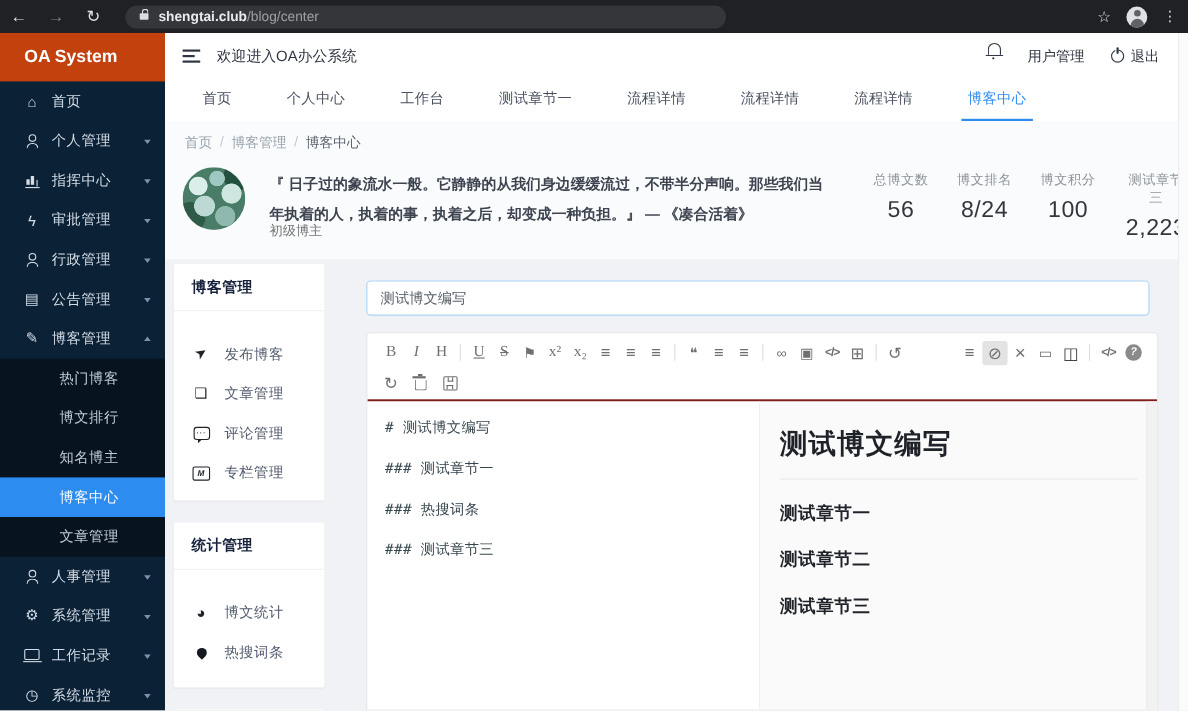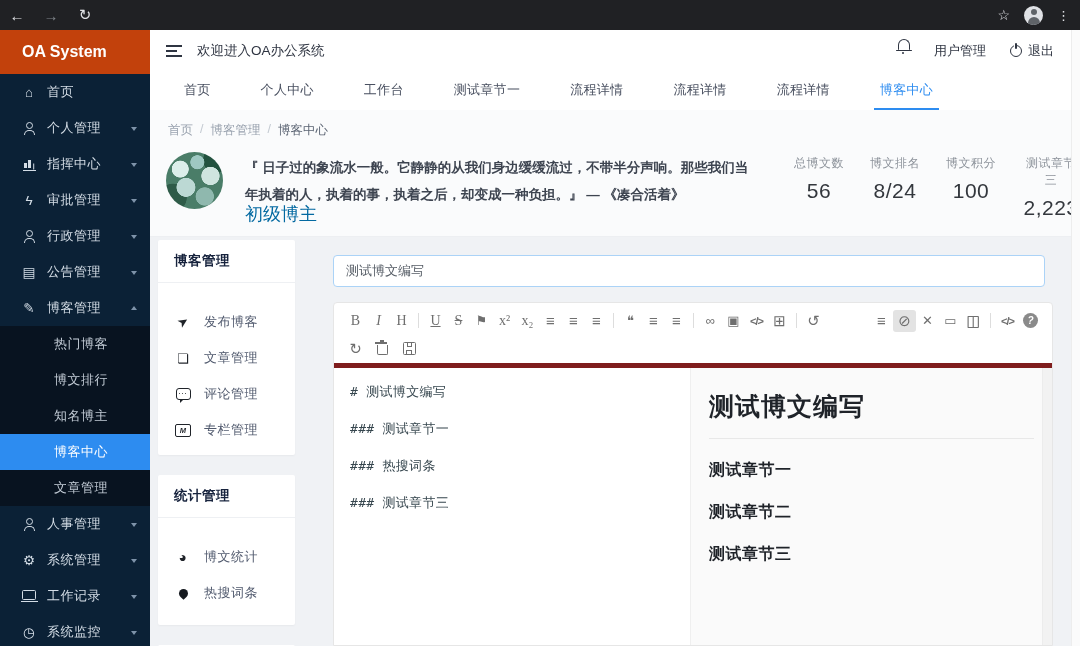--- a/index.html
+++ b/index.html
@@ -74,21 +74,21 @@
   .avatar{position:absolute;top:122px;left:16px;width:57px;height:57px;border-radius:50%;
     background-color:#4a7d68;background-image:
      radial-gradient(circle at 25% 30%, #dceeea 0 14%, transparent 15%),
      radial-gradient(circle at 55% 18%, #9ec8c2 0 12%, transparent 13%),
      radial-gradient(circle at 78% 42%, #cfe5df 0 16%, transparent 17%),
      radial-gradient(circle at 35% 62%, #bcd9d4 0 18%, transparent 19%),
      radial-gradient(circle at 68% 78%, #8fb8ae 0 15%, transparent 16%),
      radial-gradient(circle at 12% 80%, #2e5b48 0 20%, transparent 21%),
      radial-gradient(circle at 88% 14%, #22523f 0 18%, transparent 19%);}
   .quote{position:absolute;top:124px;left:95px;width:505px;font-size:13.5px;font-weight:600;color:#3d4450;line-height:27px;}
-  .level{position:absolute;top:172px;left:95px;font-size:18px;color:#0369a1;}
+  .level{position:absolute;top:172px;left:95px;font-size:12px;color:#737373;}
   .stats{position:absolute;top:125px;left:644px;display:flex;gap:26px;}
   .stat{min-width:50px;text-align:center;}
   .stat .sl{font-size:12px;color:#8d939b;margin-bottom:7px;letter-spacing:.5px;}
   .stat .sv{font-size:21px;color:#33373d;letter-spacing:.5px;}
   
   .panel{position:absolute;left:8px;width:137px;background:#fff;border-radius:2px;box-shadow:0 1px 2px rgba(0,0,0,.04);}
   .panel-h{height:42px;line-height:42px;padding-left:16px;font-size:13.5px;font-weight:700;color:#17233d;border-bottom:1px solid #eef0f3;letter-spacing:.5px;}
   .plist{padding-top:21px;padding-bottom:10px;}
   .pitem{height:36px;display:flex;align-items:center;gap:13px;padding-left:17px;font-size:13px;color:#515a6e;cursor:pointer;letter-spacing:.5px;}
   .pic{width:16px;flex:none;display:inline-flex;justify-content:center;align-items:center;color:#1f2329;font-size:13px;}
@@ -118,36 +118,41 @@
   .tsep{width:1px;height:15px;background:#ddd;margin:0 5px;flex:none;}
   .tb-right{margin-left:auto;display:flex;align-items:center;}
   .help-dot{width:15px;height:15px;border-radius:50%;background:#8a8a8a;color:#fff;font-size:10px;font-weight:700;
             display:flex;align-items:center;justify-content:center;}
   .i-trash{width:9px;height:9px;border:1.2px solid #6f6f6f;border-top:none;border-radius:0 0 2px 2px;position:relative;margin-top:3px;}
   .i-trash::before{content:"";position:absolute;top:-2.6px;left:-2.6px;width:12px;height:1.2px;background:#6f6f6f;}
   .i-trash::after{content:"";position:absolute;top:-4.6px;left:2.2px;width:3.4px;height:1.2px;background:#6f6f6f;}
   .i-save{width:11px;height:11px;border:1.2px solid #6f6f6f;border-radius:1.5px;position:relative;}
   .i-save::before{content:"";position:absolute;top:0;left:2.6px;width:3.6px;height:3.4px;border:1.2px solid #6f6f6f;border-top:none;}
   .i-save::after{content:"";position:absolute;bottom:0;left:1.8px;width:4.6px;height:2.8px;border:1.2px solid #6f6f6f;border-bottom:none;}
-  .panes{position:absolute;top:60px;left:0;right:0;bottom:0;display:flex;border-top:5px solid #7f1d1d;justify-content:flex-end;}
+  .panes{position:absolute;top:60px;left:0;right:0;bottom:0;display:flex;border-top:2px solid #7f1d1d;justify-content:flex-end;}
   .src{width:357px;box-sizing:border-box;padding:15px 16px;border-right:1px solid #efefef;background:#fff;}
   .srcline{font-size:13px;color:#37474f;margin-bottom:19px;letter-spacing:.3px;font-family:"DejaVu Sans Mono","Liberation Mono",monospace;}
   .preview{flex:1;background:#fafafa;padding:14px 18px;position:relative;box-sizing:border-box;}
   .pv-title{font-size:25px;font-weight:700;color:#1f2329;margin:8px 0 0 0;padding-bottom:15px;border-bottom:1px solid #e8e8e8;letter-spacing:1px;}
   .pv-h3{font-size:16px;font-weight:700;color:#1f2329;margin-top:21px;letter-spacing:.5px;}
   .pv-scroll{position:absolute;top:0;right:0;width:9px;bottom:0;background:#f2f2f2;border-left:1px solid #ececec;}
   .page-scroll{position:absolute;top:30px;right:0;width:8px;bottom:0;background:#fbfbfb;border-left:1px solid #ededed;z-index:40;}
 </style>
 </head>
 <body>
 
 <div class="browser">
   <span class="nav-ic">←</span>
   <span class="nav-ic dim">→</span>
   <span class="nav-ic">↻</span>
+  <div class="urlpill">
+    <span class="i-lock"></span>
+    <span class="url-host">shengtai.club</span>
+    <span class="url-path">/blog/center</span>
+  </div>
   <div class="br-right">
     <span class="star">☆</span>
     <span class="b-avatar"></span>
     <span class="dots">⋮</span>
   </div>
 </div>
 
 <div class="side">
   <div class="side-title">OA System</div>
 

